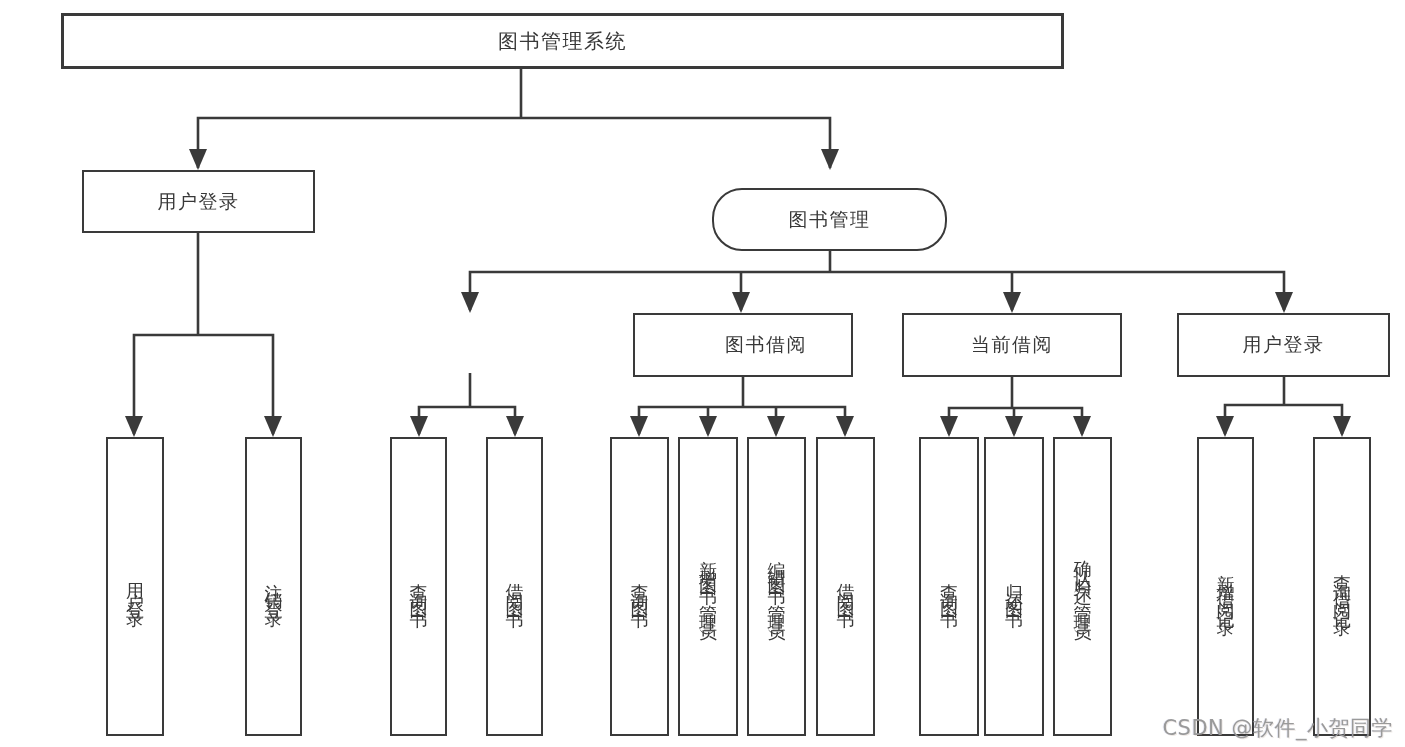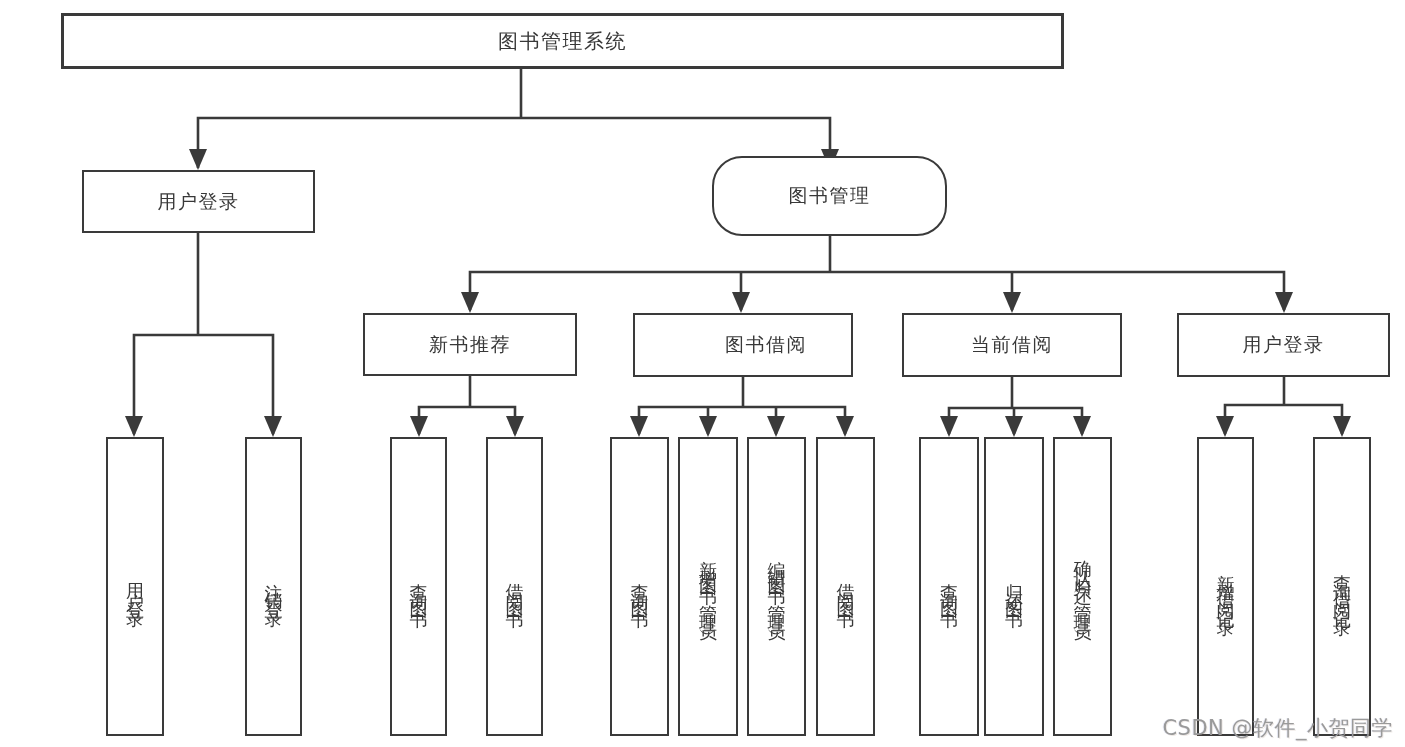--- a/index.html
+++ b/index.html
@@ -112,27 +112,24 @@
     </g>
   </svg>
 
   <div class="node root" style="left:21px; top:13px; width:1003px; height:56px;margin-left:40px;">
     <span class="hlabel">图书管理系统</span>
   </div>
 
   <div class="node" style="left:82px; top:170px; width:233px; height:63px;">
     <span class="hlabel">用户登录</span>
   </div>
-  <div class="node" style="left:712px; top:156px; width:235px; height:80px;border-radius:30px;">
+  <div class="node" style="left:712px; top:188px; width:235px; height:63px;border-radius:30px;">
     <span class="hlabel">图书管理</span>
   </div>
 
-  <div class="node" style="left:363px; top:313px; width:214px; height:63px;">
-    <span class="hlabel">新书推荐</span>
-  </div>
   <div class="node" style="left:633px; top:313px; width:220px; height:64px;padding-left:46px;">
     <span class="hlabel">图书借阅</span>
   </div>
   <div class="node" style="left:902px; top:313px; width:220px; height:64px;">
     <span class="hlabel">当前借阅</span>
   </div>
   <div class="node" style="left:1177px; top:313px; width:213px; height:64px;">
     <span class="hlabel">用户登录</span>
   </div>
 

